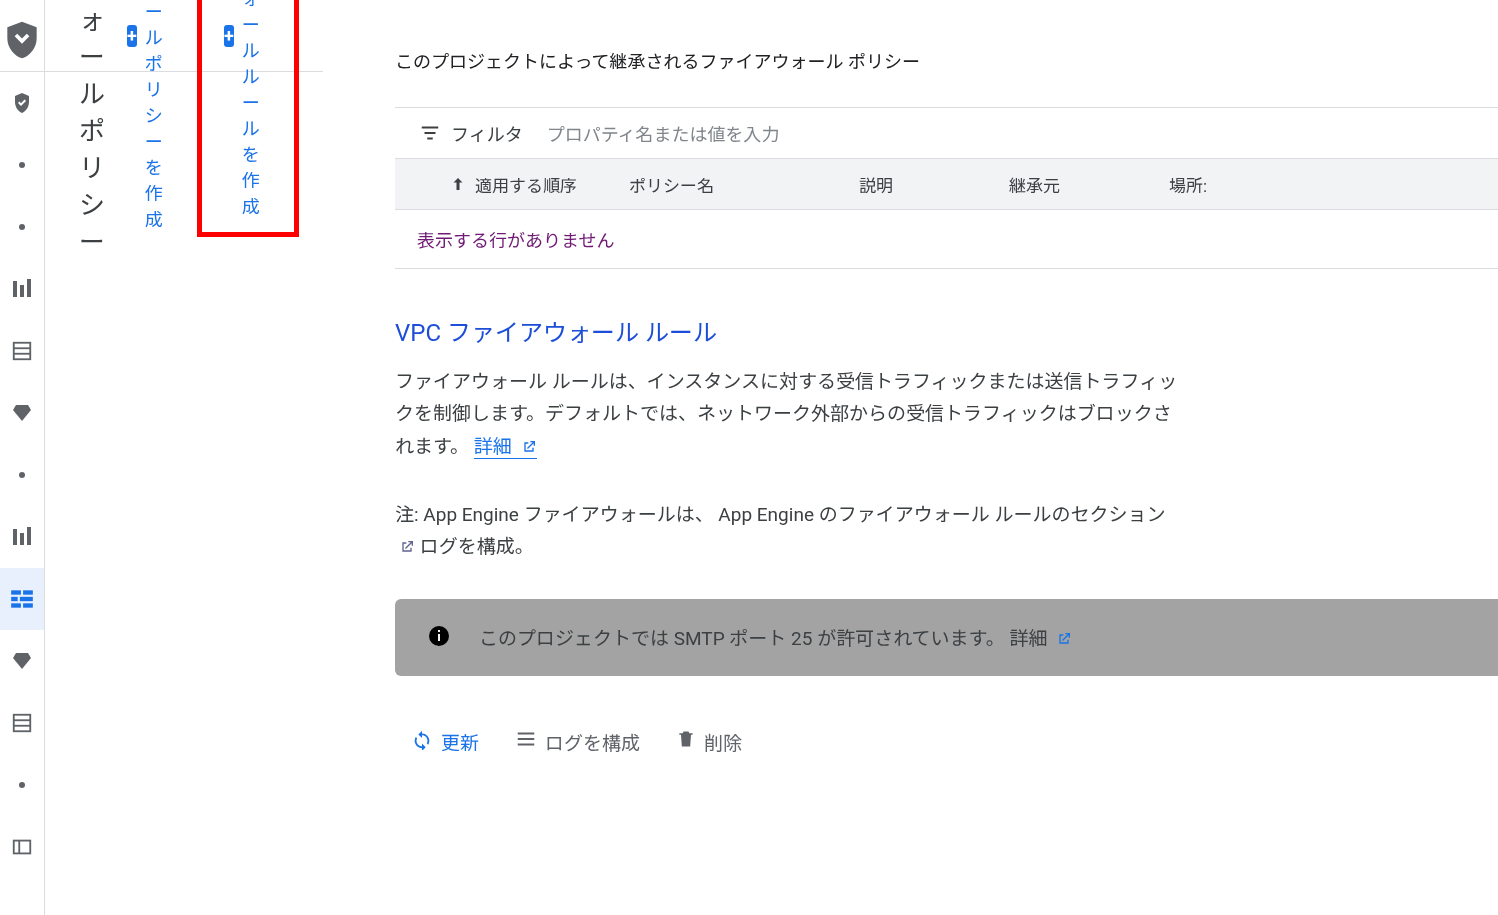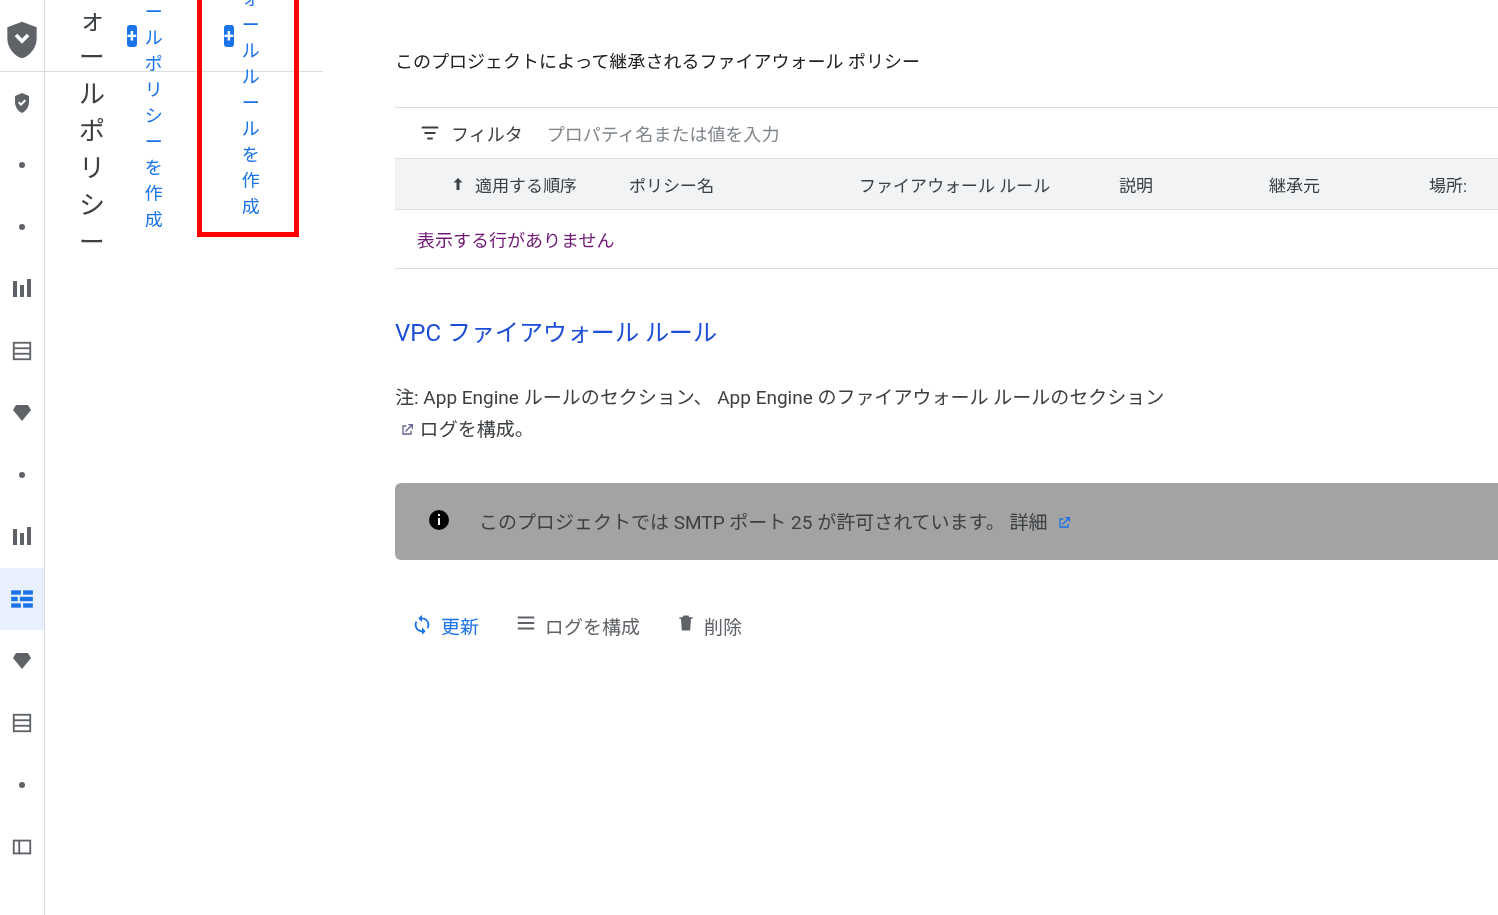--- a/index.html
+++ b/index.html
@@ -325,32 +325,42 @@
       <div class="table-head">
         <div class="th col-order">
           <span class="th-sort">
             <svg width="18" height="18" viewBox="0 0 24 24" fill="#3c4043">
                 <path d="M12 4l-6 6h4v10h4V10h4z"></path>
               </svg>
           </span>
           <span>適用する順序</span>
         </div>
         <div class="th col-policy">ポリシー名</div>
-        <div class="th col-rules">ファイアウォール ルール</div>
         <div class="th col-desc">説明</div>
         <div class="th col-inherit">継承元</div>
         <div class="th col-loc">場所:</div>
       </div>
       <div class="empty-row">表示する行がありません</div>
 
       <h2 class="subsection-title">VPC ファイアウォール ルール</h2>
 
+      <p class="desc-text">
+        <span>ファイアウォール ルールは、インスタンスに対する受信トラフィックまたは送信トラフィックを制御します。デフォルトでは、ネットワーク外部からの受信トラフィックはブロックされます。</span>
+        <span class="link">
+          <span>詳細</span>
+          <span class="ext-icon">
+            <svg width="16" height="16" viewBox="0 0 24 24" fill="#1a73e8">
+                <path d="M14 3v2h3.6L9 13.6 10.4 15 19 6.4V10h2V3zM5 5h6v2H7v10h10v-4h2v6H5z"></path>
+              </svg>
+          </span>
+        </span>
+      </p>
 
       <p class="note">
-        <span>注: App Engine ルールのセクション、</span>
+        <span>注: App Engine ファイアウォールは、</span>
         <span class="link visited">
           <span>App Engine のファイアウォール ルールのセクション</span>
           <span class="ext-icon">
             <svg width="16" height="16" viewBox="0 0 24 24" fill="#5f6391">
                 <path d="M14 3v2h3.6L9 13.6 10.4 15 19 6.4V10h2V3zM5 5h6v2H7v10h10v-4h2v6H5z"></path>
               </svg>
           </span>
         </span>
         <span>ログを構成。</span>
       </p>

